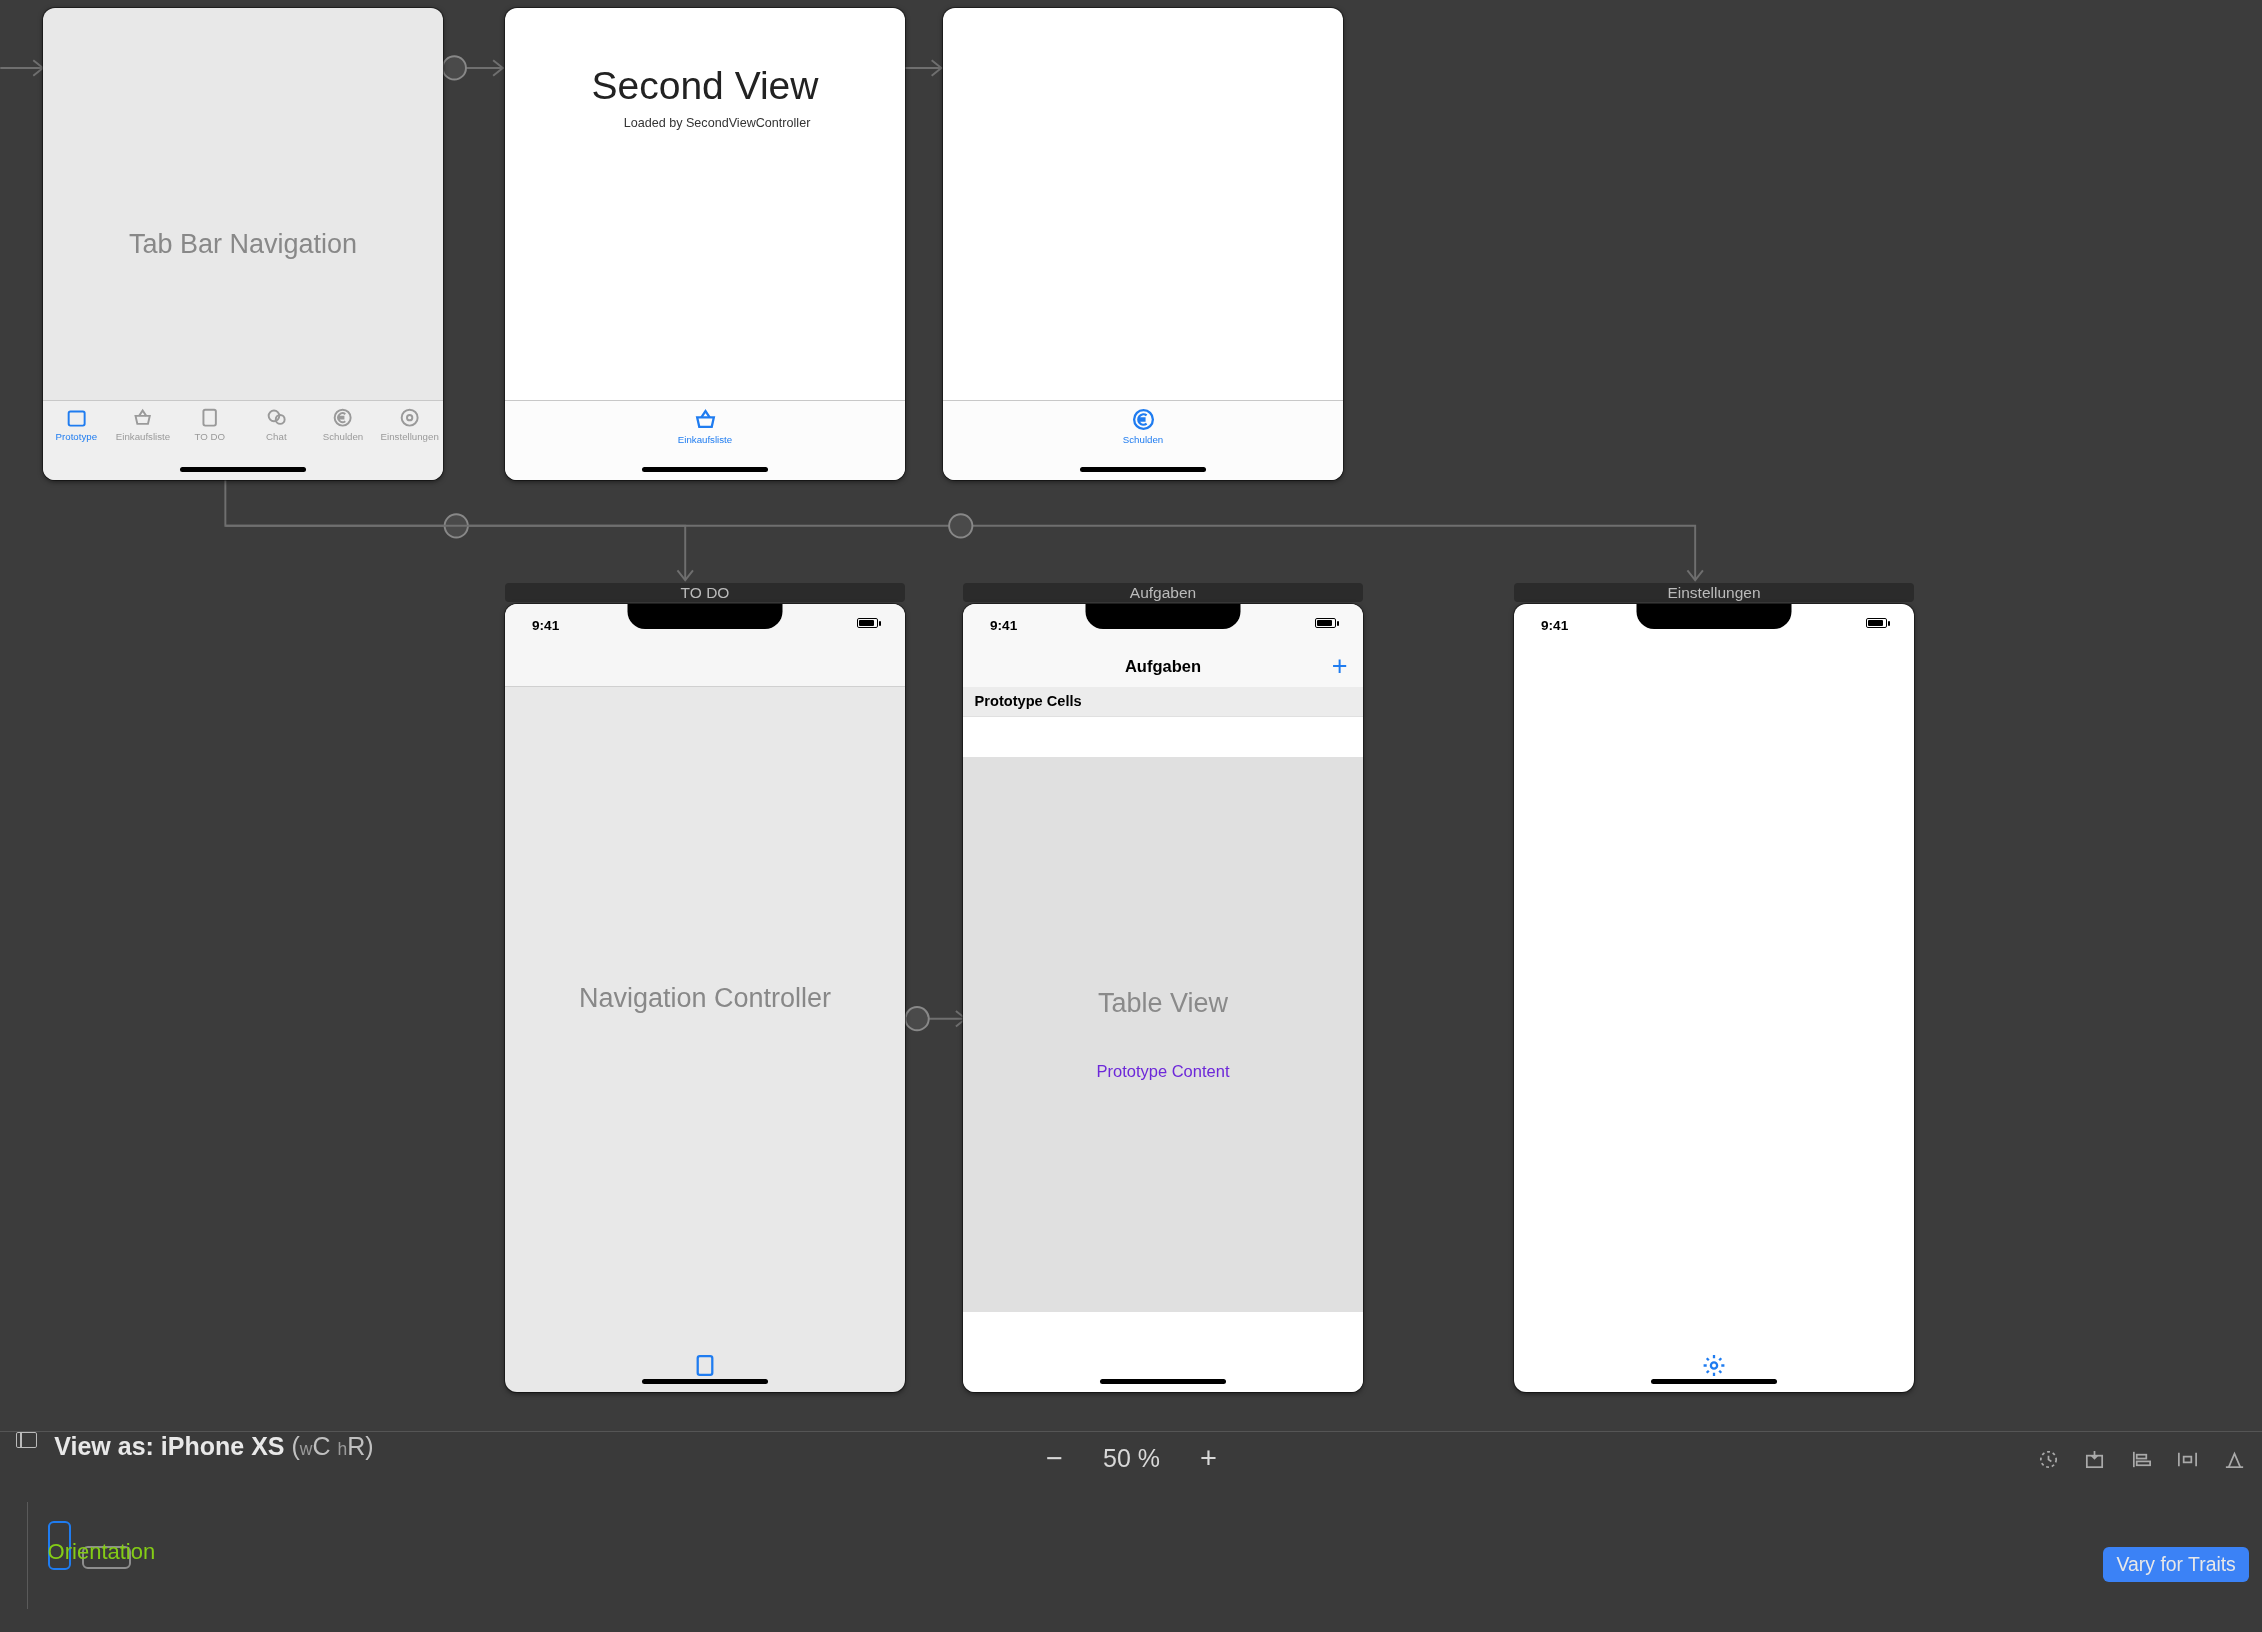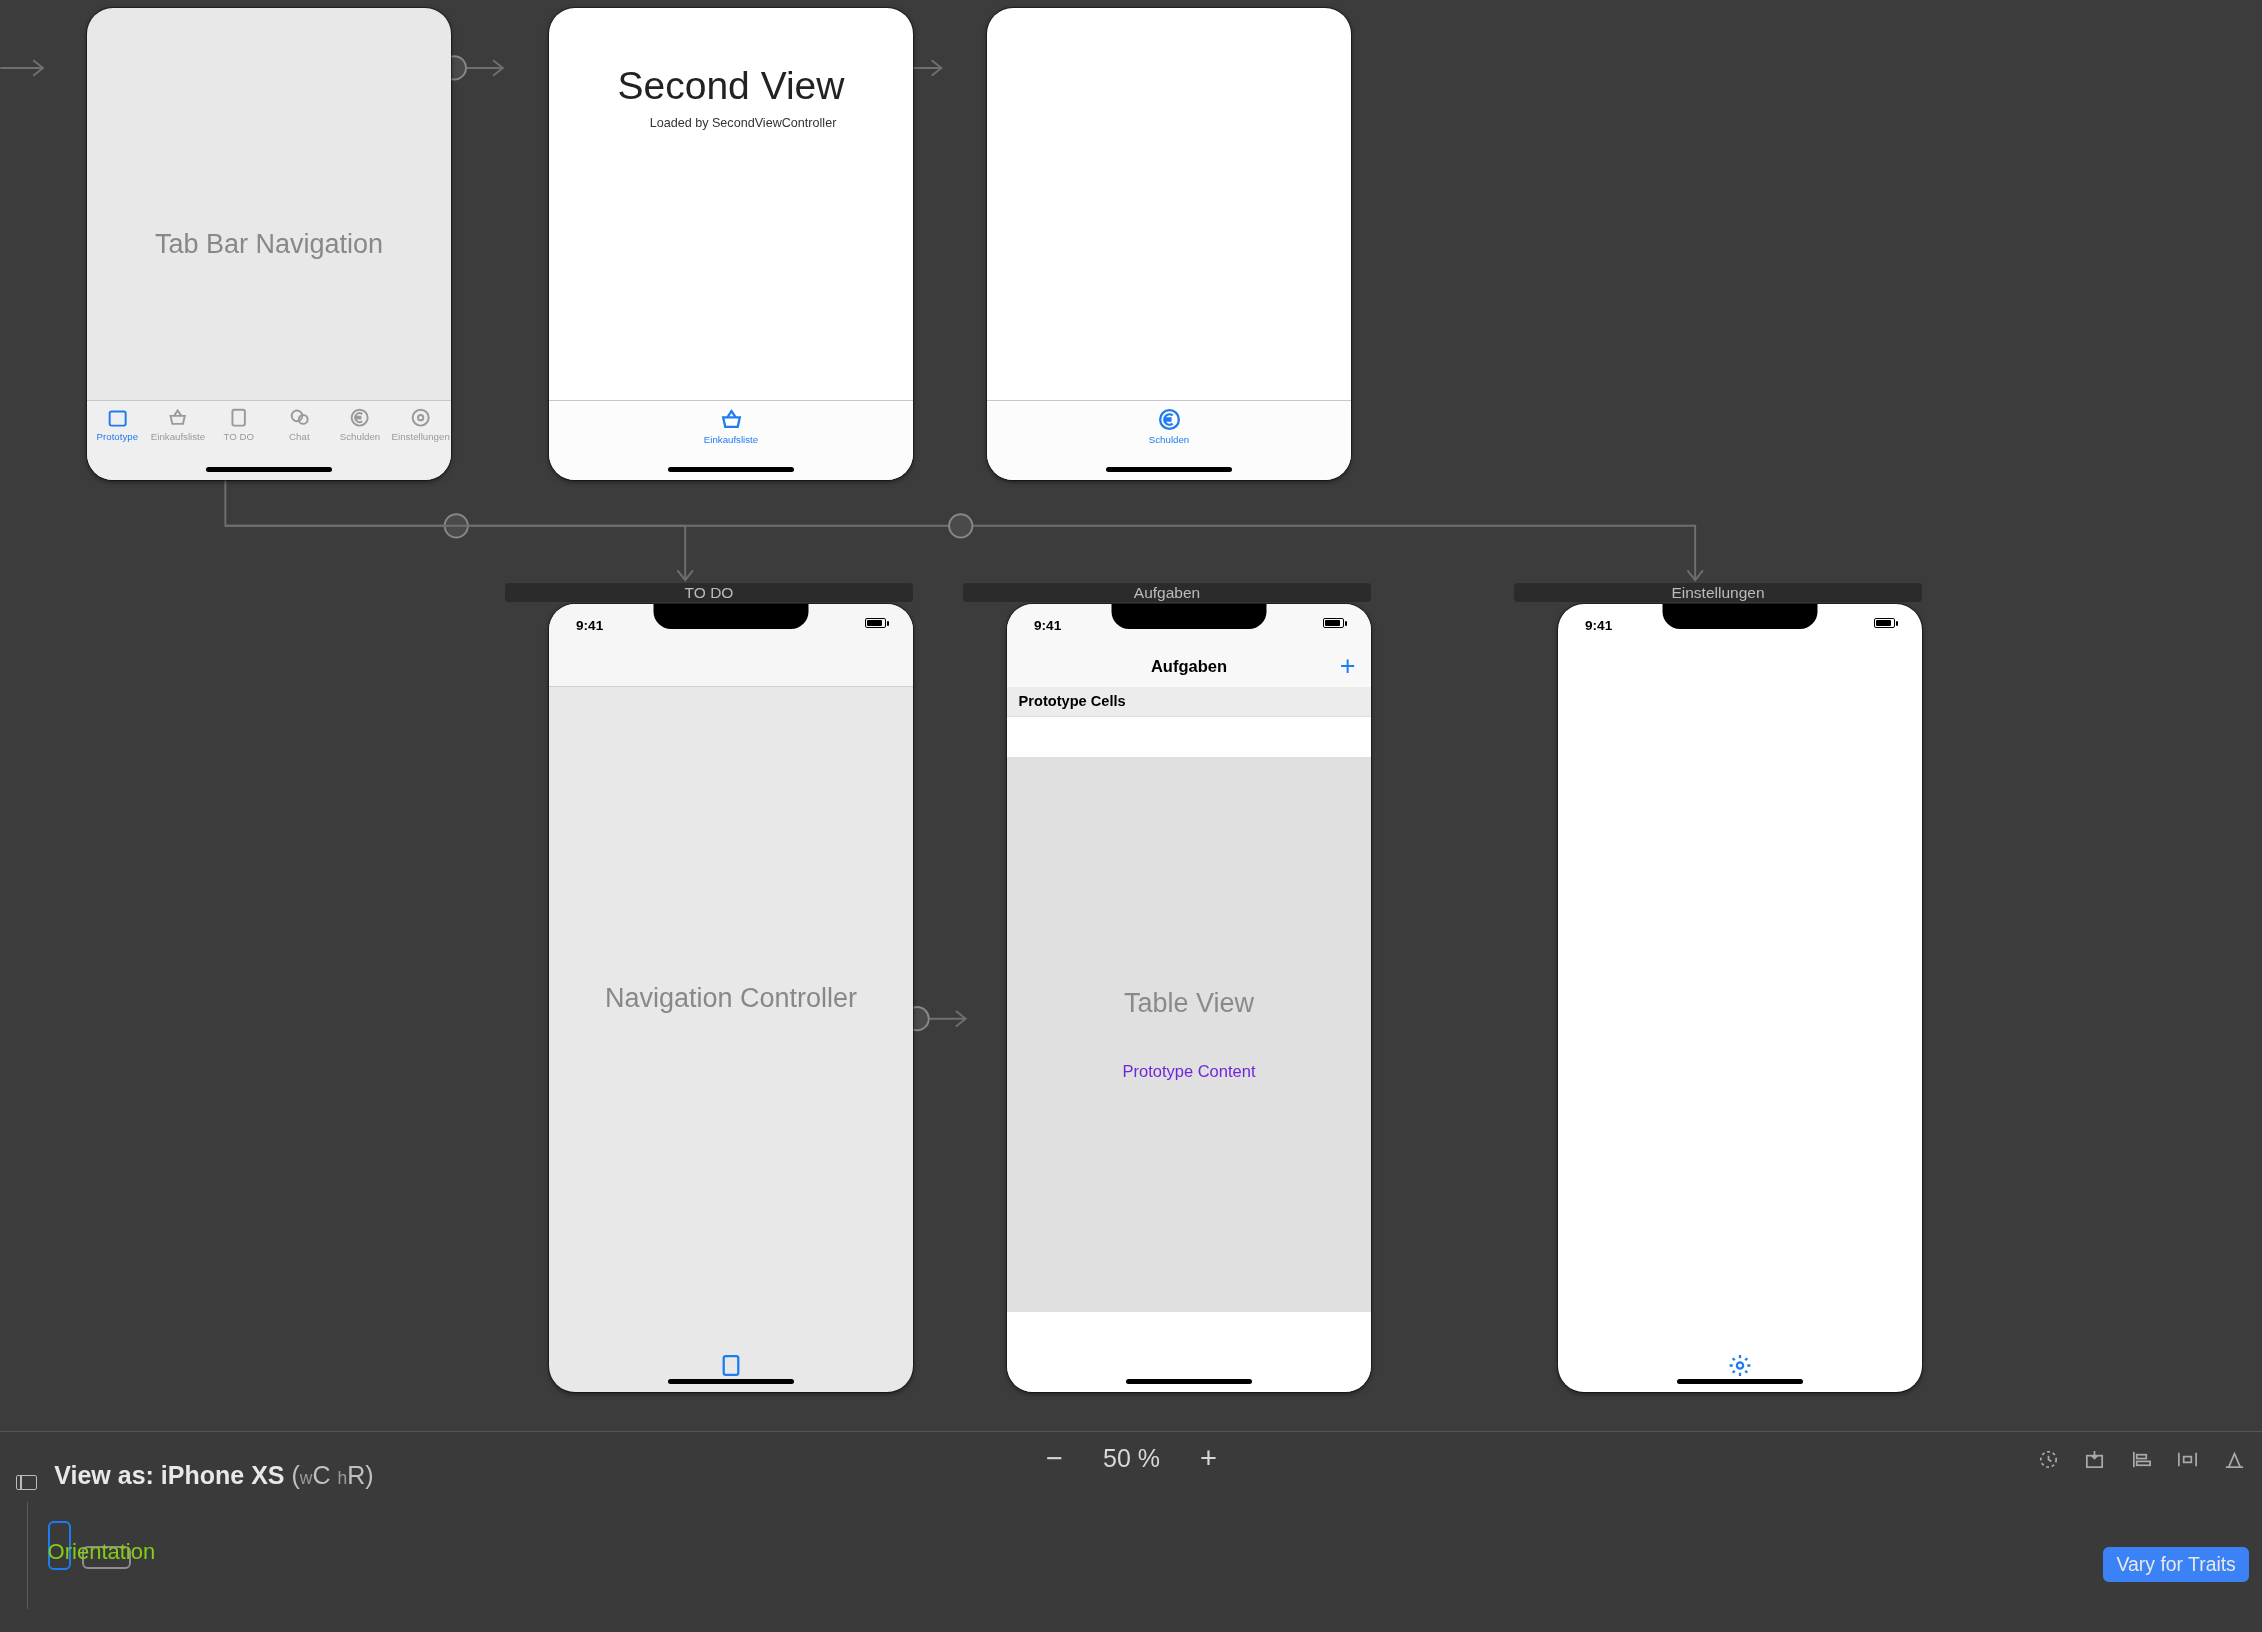--- a/index.html
+++ b/index.html
@@ -18,23 +18,23 @@
   svg.connectors line, svg.connectors path { stroke:#6f6f6f; stroke-width:2; fill:none; }
   svg.connectors circle.node { fill:#4a4a4a; stroke:#888; stroke-width:2; }
 
   .scene { position: absolute; }
   .scene-label {
     position:absolute; top:-21.3px; left:0; right:0; height:19.4px;
     background:#2b2b2b; color:#bbb; font-size:15.5px; text-align:center; line-height:19.4px;
     border-radius:3.9px;
   }
   .phone {
-    width:364px; height:472px; background:#fff; border-radius:26px;
+    width:400px; height:472px; background:#fff; border-radius:12px;
     box-shadow: 0 0 0 1px rgba(0,0,0,.4), 0 1.9px 5.8px rgba(0,0,0,.5);
-    overflow:hidden; position:relative;margin-left:44px;
+    overflow:hidden; position:relative;
   }
   .phone.tall { height:788px; }
   .phone.gray { background:#e8e8e8; }
   .notch { position:absolute; top:0; left:50%; transform:translateX(-50%);
     width:155px; height:25px; background:#000; border-bottom-left-radius:17.5px; border-bottom-right-radius:17.5px; z-index:5;}
   .home-ind { position:absolute; bottom:7.8px; left:50%; transform:translateX(-50%);
     width:126px; height:4.9px; background:#000; border-radius:2.9px; z-index:5;}
   .status-row { position:absolute; top:13.6px; left:0; right:0; display:flex; justify-content:space-between;
     padding:0 27px; font-size:13.6px; font-weight:600; z-index:4; }
   .status-row .batt { width:21.3px; height:10.7px; border:1.5px solid #000; border-radius:1.9px; position:relative; }
@@ -70,21 +70,21 @@
   .tv-sub { font-size:16.5px; color:#6d28d9; margin-top:7.8px;}
   .white-tail { position:absolute; left:0; right:0; bottom:0; height:80px; background:#fff;}
 
   .single-icon { position:absolute; bottom:9.7px; left:50%; transform:translateX(-50%); color:#1f7cf0; }
 
   
   .bottom-bar {
     position:absolute; left:0; right:0; bottom:0; height:201px; background:#3a3a3a;
     border-top:1px solid #555;
   }
-  .bb-row1 { display:flex; align-items:flex-end; height:58px; padding:0 15.5px; color:#e8e8e8;}
+  .bb-row1 { display:flex; align-items:flex-start; height:58px; padding:0 15.5px; color:#e8e8e8;}
   .doc-outline-btn { width:21.3px; height:15.5px; border:1.5px solid #bbb; border-radius:1.9px; position:relative; margin-right:17.5px;}
   .doc-outline-btn::before { content:""; position:absolute; left:3.9px; top:0; bottom:0; width:1.5px; background:#bbb;}
   .view-as { font-size:25px; font-weight:600;}
   .view-as .sizeclass { font-weight:400; color:#c0c0c0;}
   .view-as .sizeclass .sm { font-size:17.5px; color:#9a9a9a;}
   .zoom-group { position:absolute; left:50%; top:11.6px; transform:translateX(-50%); display:flex; align-items:center; gap:35px; color:#d8d8d8;}
   .zoom-btn { width:27px; height:27px; display:flex; align-items:center; justify-content:center; font-size:29px; font-weight:300; cursor:pointer;}
   .zoom-val { font-size:25px;}
   .right-tools { position:absolute; right:15.5px; top:13.6px; display:flex; gap:19.4px; color:#aaa;}
   .right-tools .tool { width:27px; height:27px; display:flex; align-items:center; justify-content:center;}

